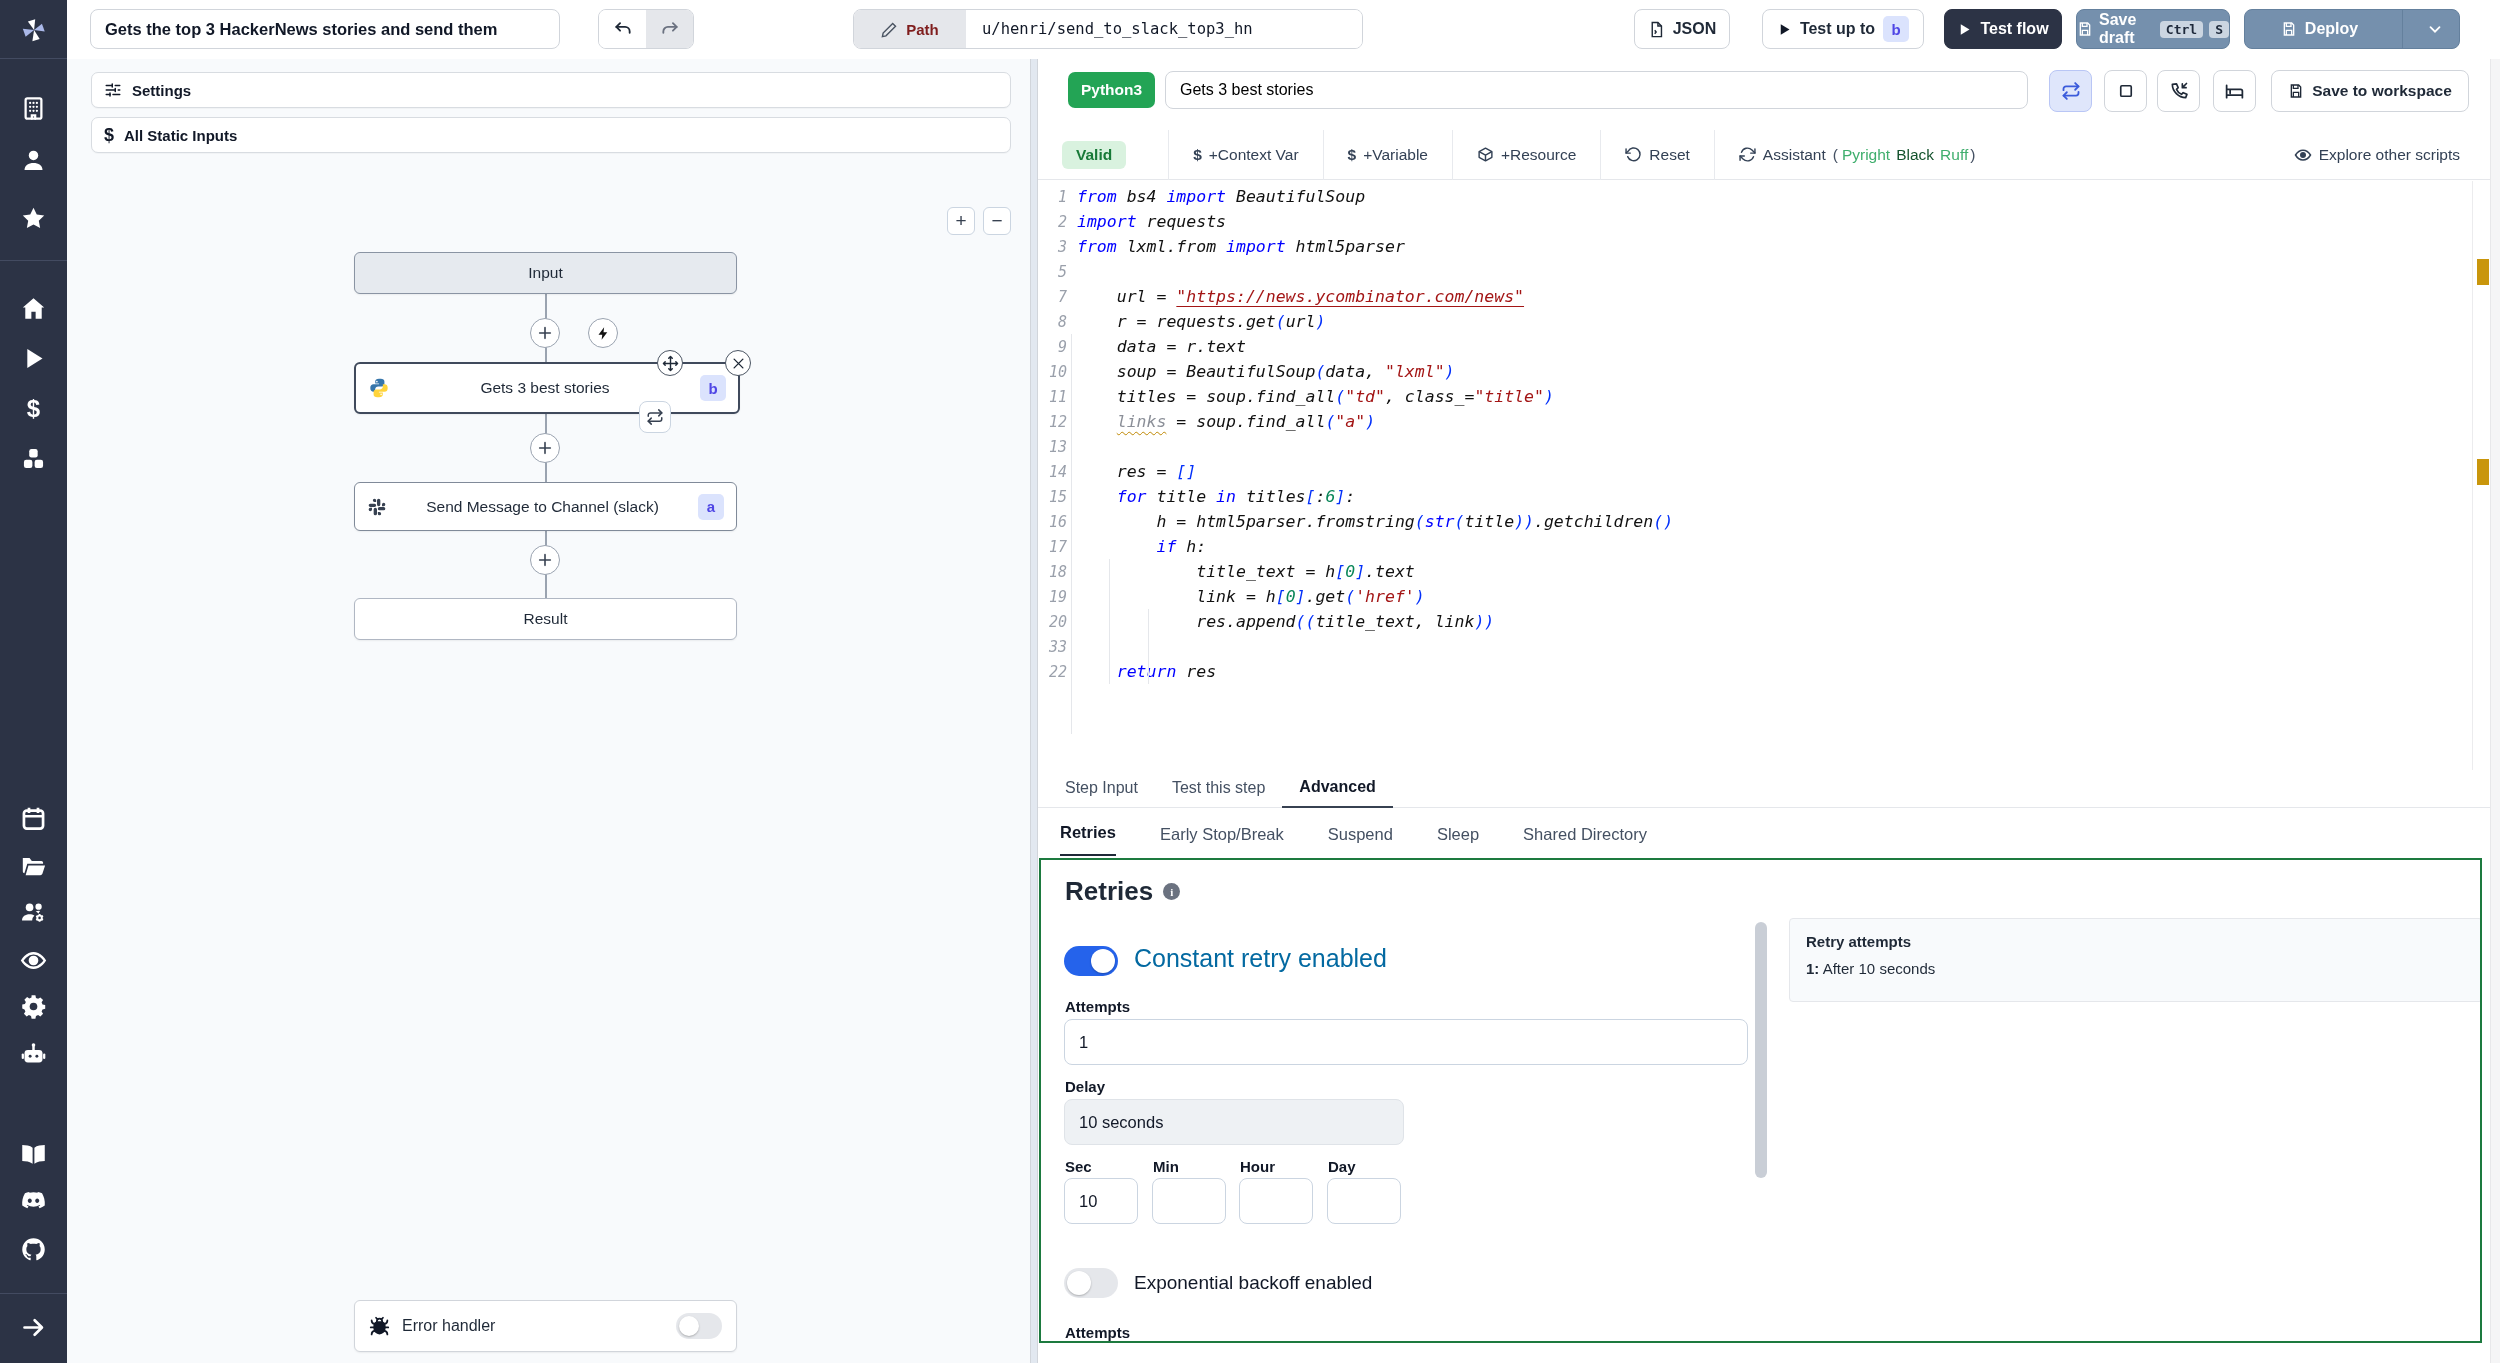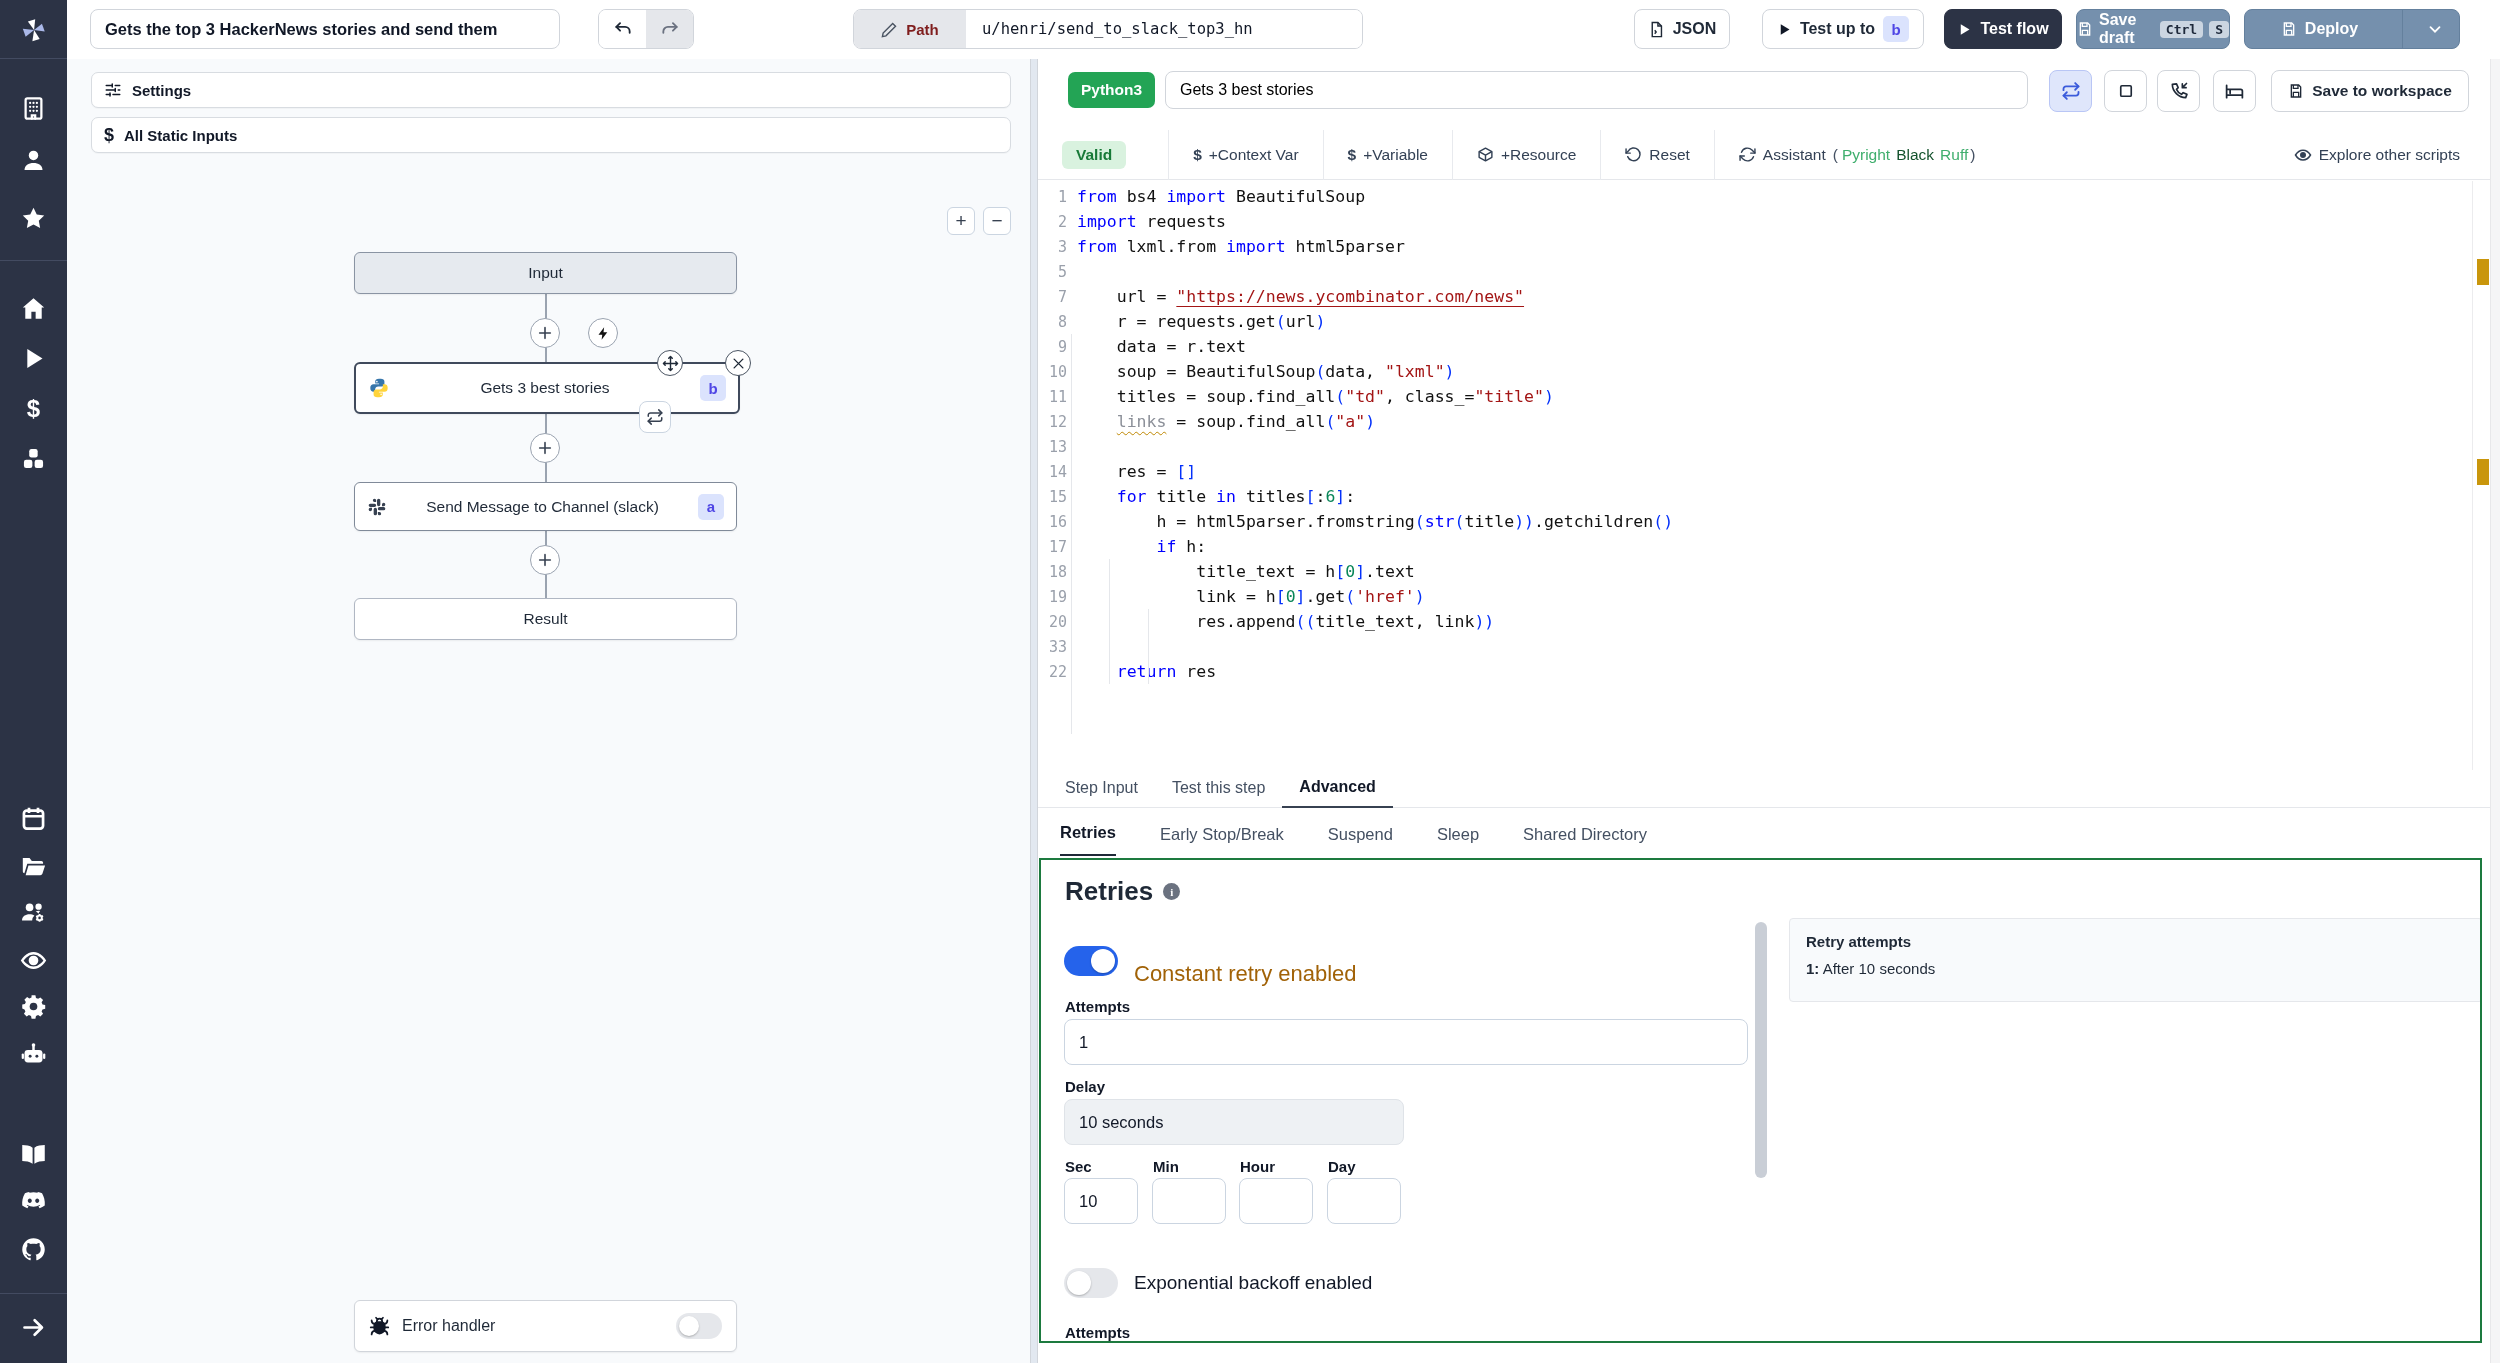--- a/index.html
+++ b/index.html
@@ -59,21 +59,21 @@
   .icon-btn { position:absolute; width:43px; height:42px; border:1px solid #d1d5db; border-radius:8px;
     background:#fff; display:flex; align-items:center; justify-content:center; }
   .icon-btn.active { background:#dfe6fb; border-color:#b9c6f5; }
   #toolbar { position:absolute; left:0; top:71px; width:1462px; height:50px; border-bottom:1px solid #e5e7eb;
     display:flex; align-items:center; font-size:15.5px; color:#334155; }
   .tb-sep { width:1px; height:50px; background:#e8eaee; }
   .pill-valid { background:#d9f2df; color:#187a38; font-weight:700; border-radius:6px; padding:5px 14px; }
   .tb-item { display:flex; align-items:center; gap:7px; white-space:nowrap; }
 
   
-  #code-editor { position:absolute; left:0; top:122px; width:1402px; height:589px; background:#fff; }
+  #code-editor { position:absolute; left:0; top:122px; width:1402px; height:589px; background:#fff;font-style:italic; }
   .code-line { height:25px; line-height:25px; white-space:pre;
     font-family:"DejaVu Sans Mono", monospace; font-size:16.5px; color:#111; padding-left:9px; }
   .code-line .ln { display:inline-block; width:20px; text-align:right; color:#9aa0ab; font-size:15px; margin-right:10px; }
   .tk-k { color:#0000ff; } .tk-s { color:#a31515; } .tk-n { color:#098658; }
   .tk-d { color:#111111; } .tk-p { color:#0431fa; }
   .tk-g { color:#8b8f98; }
   .tk-gw { color:#8b8f98; text-decoration:underline wavy #bf8803 1px; text-underline-offset:4px; }
   .tk-sl { color:#a31515; text-decoration:underline #a31515; text-underline-offset:4px; }
   .indent-guide { position:absolute; width:1px; background:#e5e7eb; }
   .ruler-mark { position:absolute; left:1439px; width:12px; height:26px; background:#c9960c; }
@@ -574,21 +574,21 @@
 
   <div id="retries-panel">
     <div style="position:absolute;left:24px;top:16px;font-size:26px;font-weight:700;color:#1f2937;display:flex;align-items:center;gap:10px">
       <span>Retries</span>
       <span style="width:17px;height:17px;border-radius:50%;background:#6b7280;color:#fff;font-size:11px;font-weight:700;display:flex;align-items:center;justify-content:center;font-family:'Liberation Serif',serif">i</span>
     </div>
 
     <span class="toggle on" style="position:absolute;left:23px;top:86px;width:54px;height:30px">
         <span class="knob" style="width:24px;height:24px"></span>
       </span>
-    <span style="position:absolute;left:93px;top:101px;font-size:22px;color:#a16207">Constant retry enabled</span>
+    <span style="position:absolute;left:93px;top:84px;font-size:25px;color:#0369a1">Constant retry enabled</span>
 
     <span class="fld-label" style="left:24px;top:138px">Attempts</span>
     <input class="fld-input" style="left: 23px; top: 159px; width: 684px; height: 46px;" value="1">
 
     <span class="fld-label" style="left:24px;top:218px">Delay</span>
     <input class="fld-input disabled" style="left: 23px; top: 239px; width: 340px; height: 46px;" disabled="" value="10 seconds">
 
     <span class="fld-label" style="left:24px;top:298px">Sec</span>
     <span class="fld-label" style="left:112px;top:298px">Min</span>
     <span class="fld-label" style="left:199px;top:298px">Hour</span>

